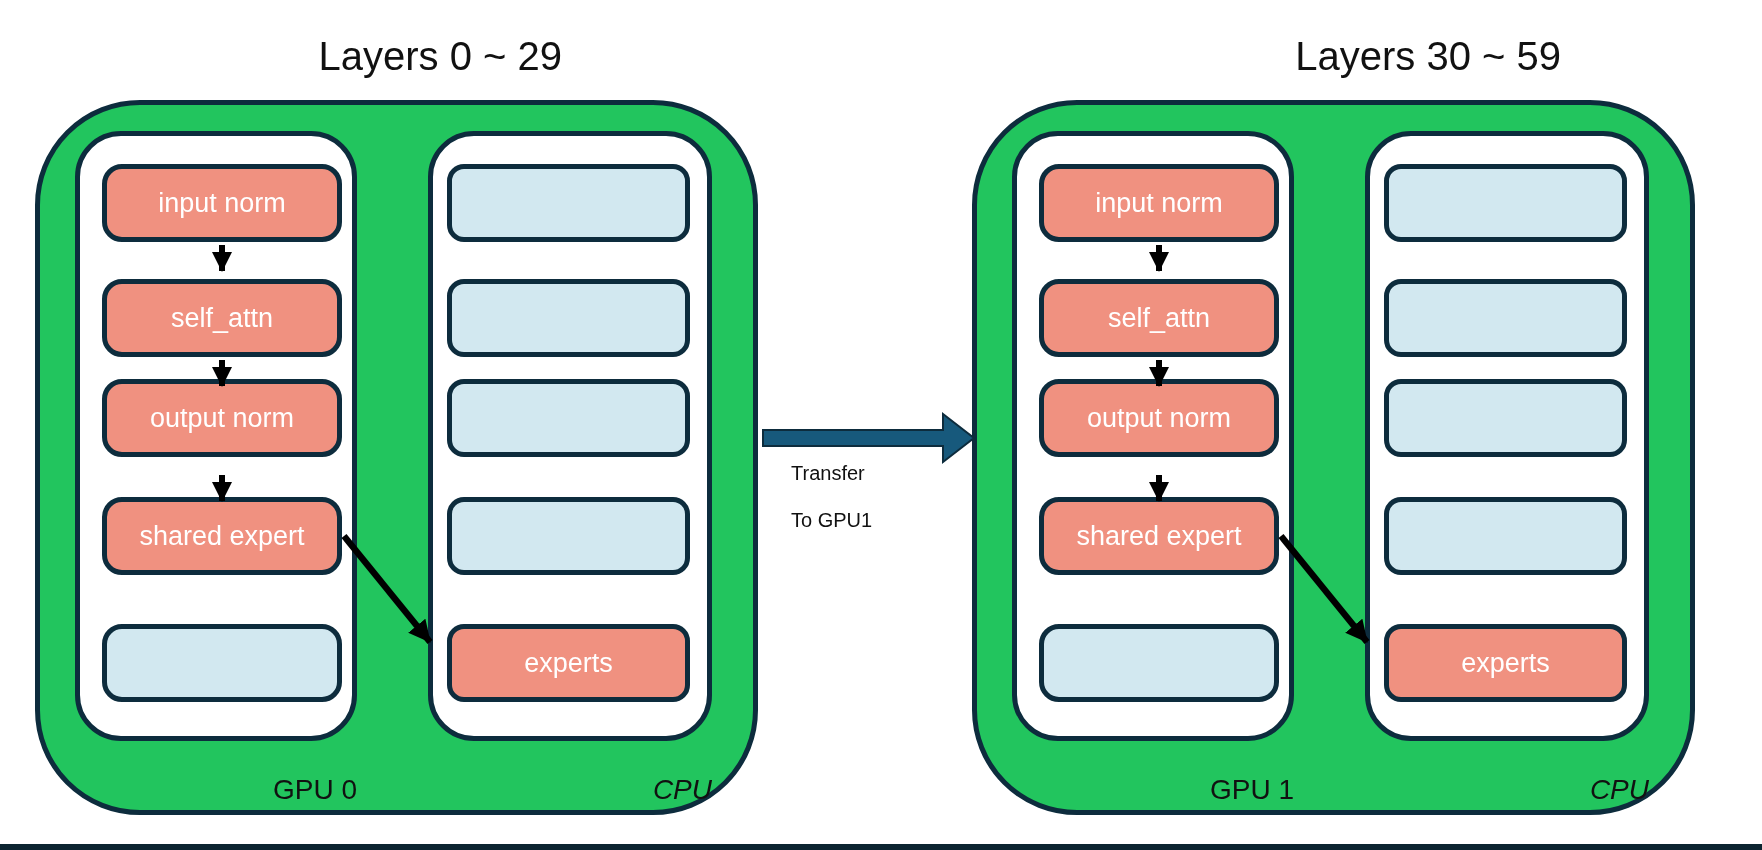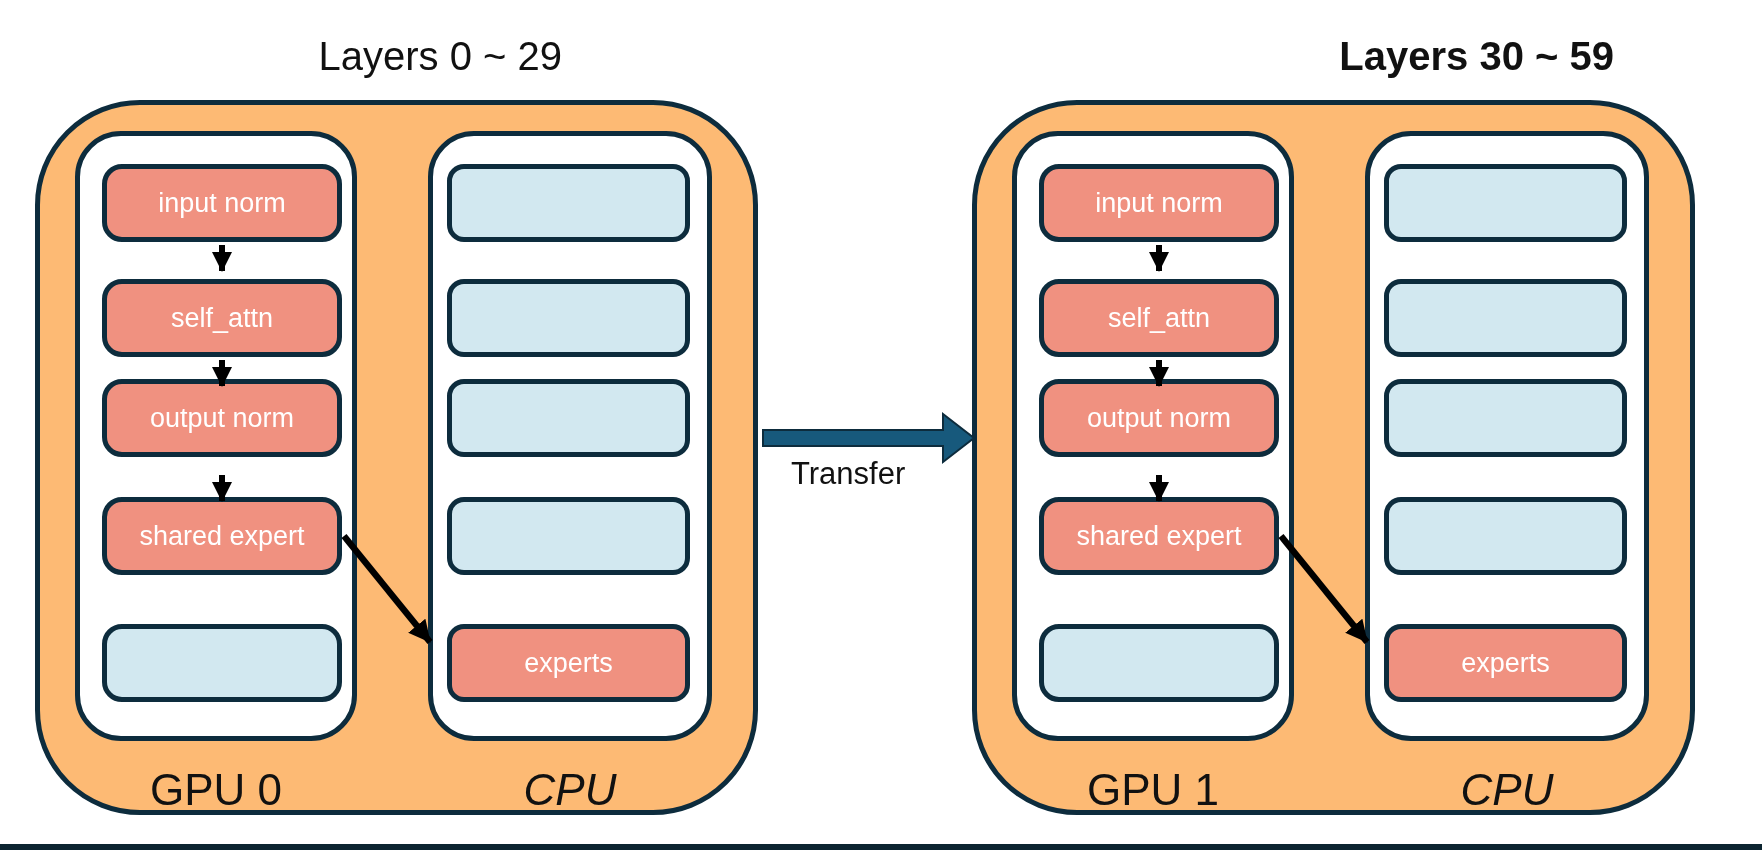--- a/index.html
+++ b/index.html
@@ -16,25 +16,25 @@
   body{font-family:"Liberation Sans", sans-serif;}
   .canvas{
     position:relative;width:1762px;height:850px;background:#ffffff;overflow:hidden;
   }
   .title{
     position:absolute;top:32px;width:440px;height:48px;
     font-size:40px;line-height:48px;text-align:right;color:var(--text-dark,#111);
     white-space:nowrap;
   }
   .title-left{left:122px;}
-  .title-right{left:1174px;font-weight:bold;}
+  .title-right{left:1121px;}
 
   .group{
     position:absolute;top:100px;width:723px;height:715px;
-    border:5px solid var(--ink,#0d2c3d);border-radius:105px;background:#fdba74;
+    border:5px solid var(--ink,#0d2c3d);border-radius:105px;background:#22c55e;
   }
   .group-left{left:35px;}
   .group-right{left:972px;}
 
   .col{
     position:absolute;top:26px;height:610px;
     border:5px solid var(--ink,#0d2c3d);border-radius:46px;background:#ffffff;
   }
   .gpu-col{left:35px;width:282px;}
   .cpu-col{left:388px;width:284px;}
@@ -46,32 +46,32 @@
     font-size:27px;color:var(--text-light,#fff);white-space:nowrap;
   }
   .gpu-box{left:62px;width:240px;}
   .cpu-box{left:407px;width:243px;border-radius:17px;}
   .r1{top:59px;} .r2{top:174px;} .r3{top:274px;} .r4{top:392px;} .r5{top:519px;}
   .salmon{background:var(--salmon,#f09180);}
   .blue{background:var(--lightblue,#d2e8f0);}
 
   .col-label{
     position:absolute;top:657px;height:56px;
-    font-size:44px;line-height:56px;text-align:center;color:var(--text-dark,#111);
+    font-size:28px;line-height:56px;text-align:right;color:var(--text-dark,#111);
     white-space:nowrap;
   }
   .gpu-label{left:35px;width:282px;}
   .cpu-label{left:388px;width:284px;font-style:italic;}
 
   .arrows-overlay{
     position:absolute;left:0;top:0;width:1762px;height:850px;pointer-events:none;
   }
   .transfer-text{
     position:absolute;left:791px;top:450px;width:230px;
-    font-size:31px;line-height:47px;color:var(--text-dark,#111);white-space:nowrap;
+    font-size:20px;line-height:47px;color:var(--text-dark,#111);white-space:nowrap;
   }
   .bottom-bar{
     position:absolute;left:0;top:844px;width:1762px;height:6px;
     background:var(--bottom-bar,#0d2531);
   }
 </style>
 </head>
 <body>
 
 <div class="canvas">
@@ -135,16 +135,17 @@
     <line x1="1159" y1="475" x2="1159" y2="501" stroke="#000" stroke-width="6" marker-end="url(#ah)"></line>
 
     <line x1="344" y1="536" x2="430" y2="642" stroke="#000" stroke-width="6.5" marker-end="url(#ah)"></line>
     <line x1="1281" y1="536" x2="1367" y2="642" stroke="#000" stroke-width="6.5" marker-end="url(#ah)"></line>
 
     <polygon points="763,430 943,430 943,414 974,438 943,462 943,446 763,446" fill="#17597c" stroke="#0d2c3d" stroke-width="2"></polygon>
   </svg>
 
   <div class="transfer-text">
     <div>Transfer</div>
+    <div>To GPU1</div>
   </div>
 
   <div class="bottom-bar"></div>
 </div>
 
 </body></html>

